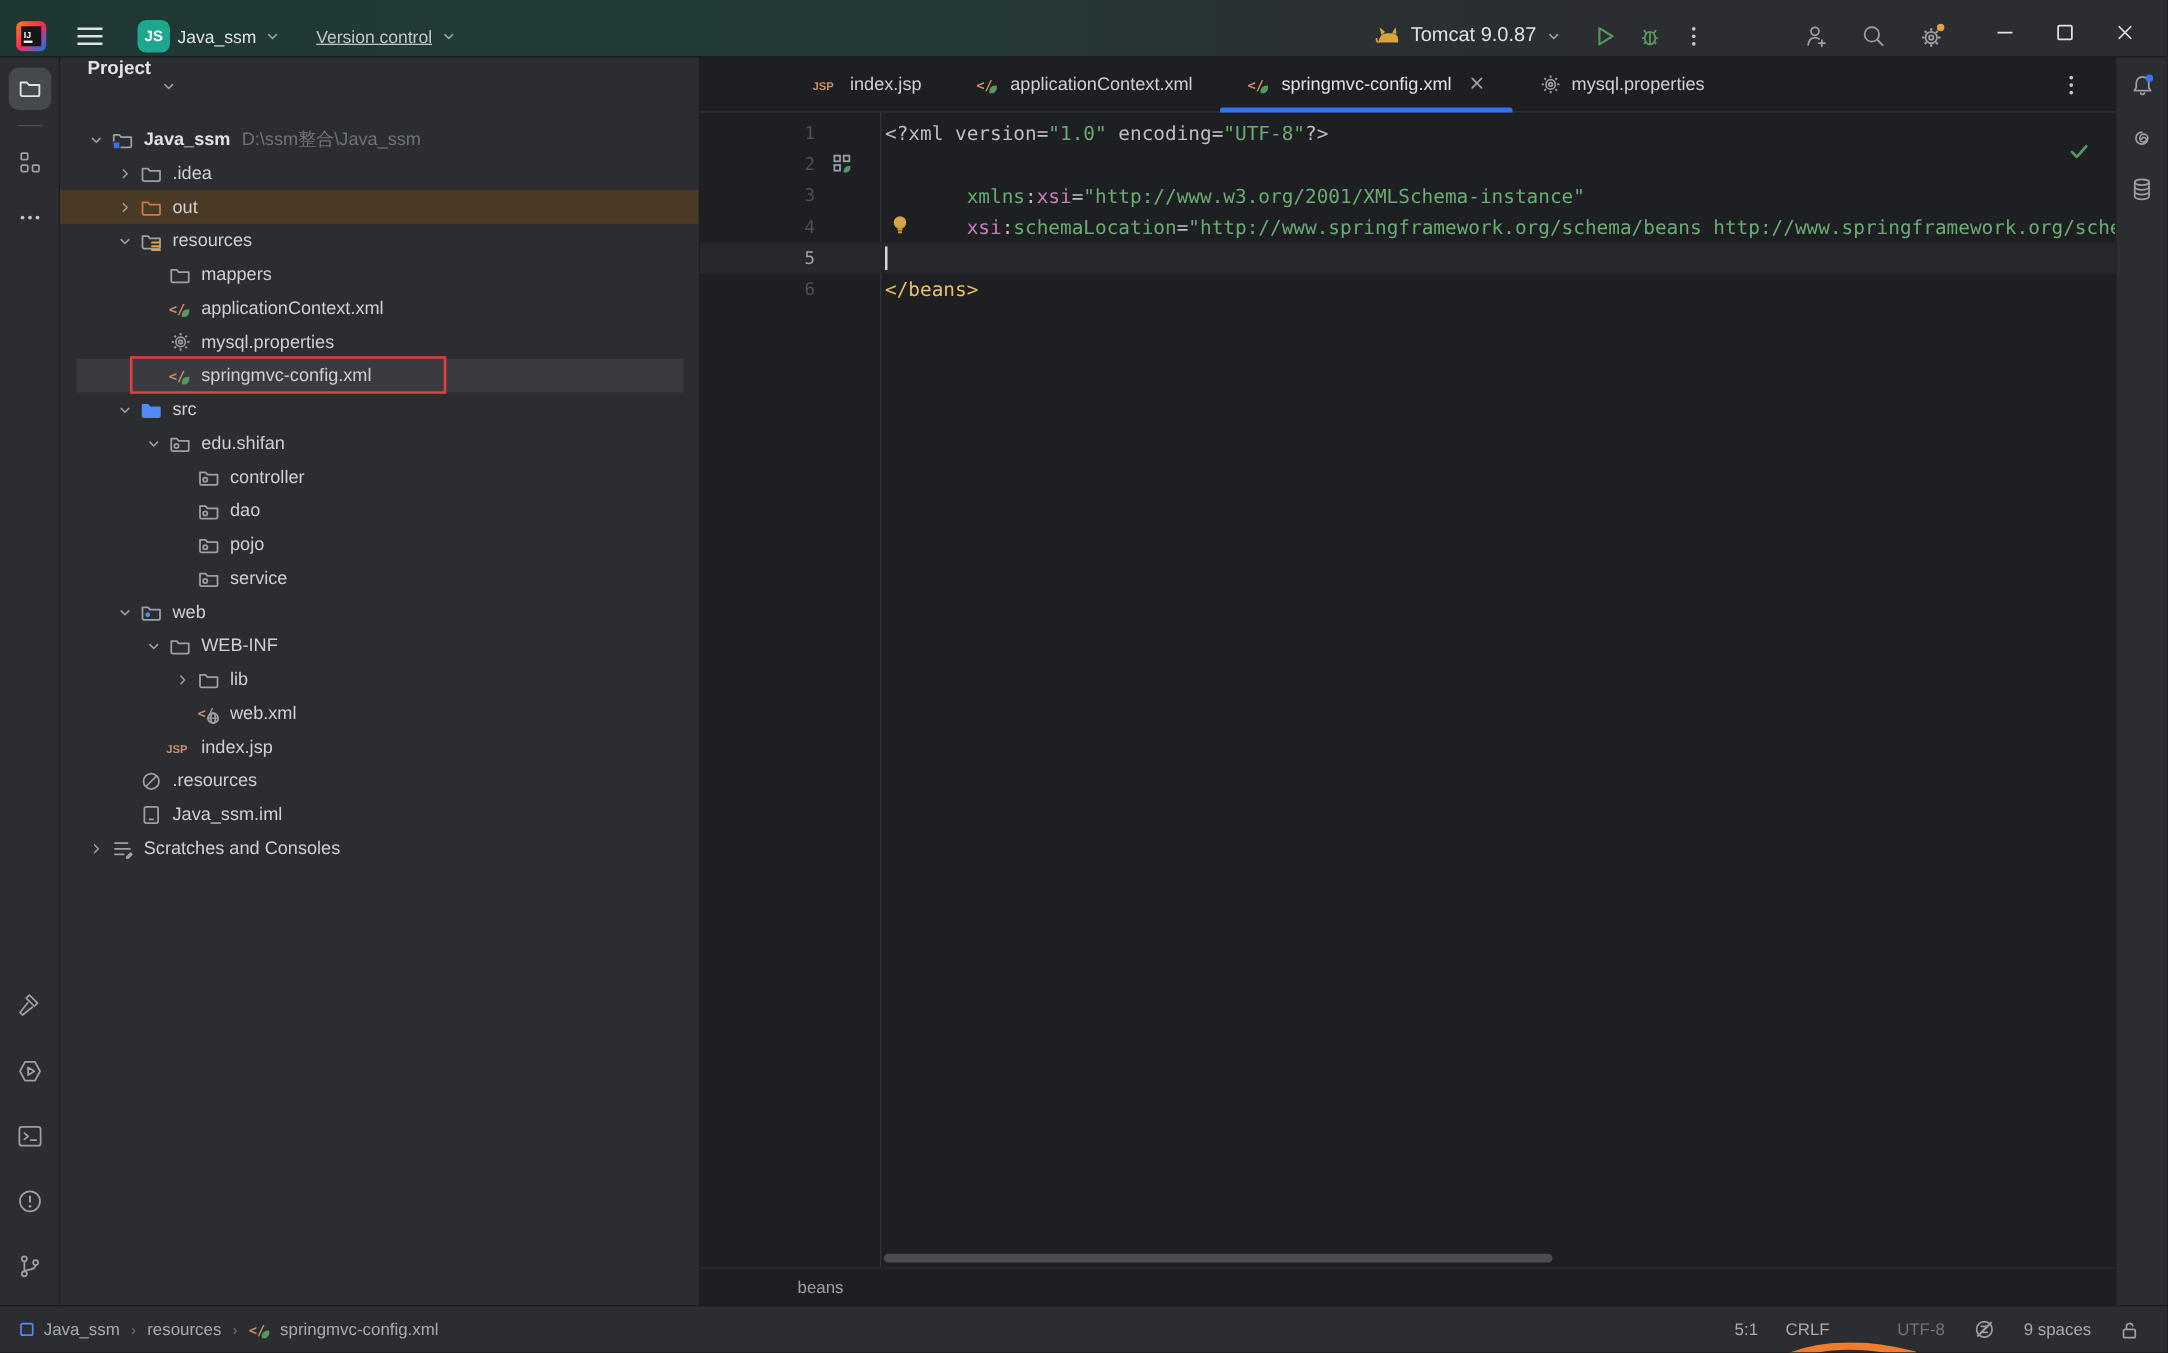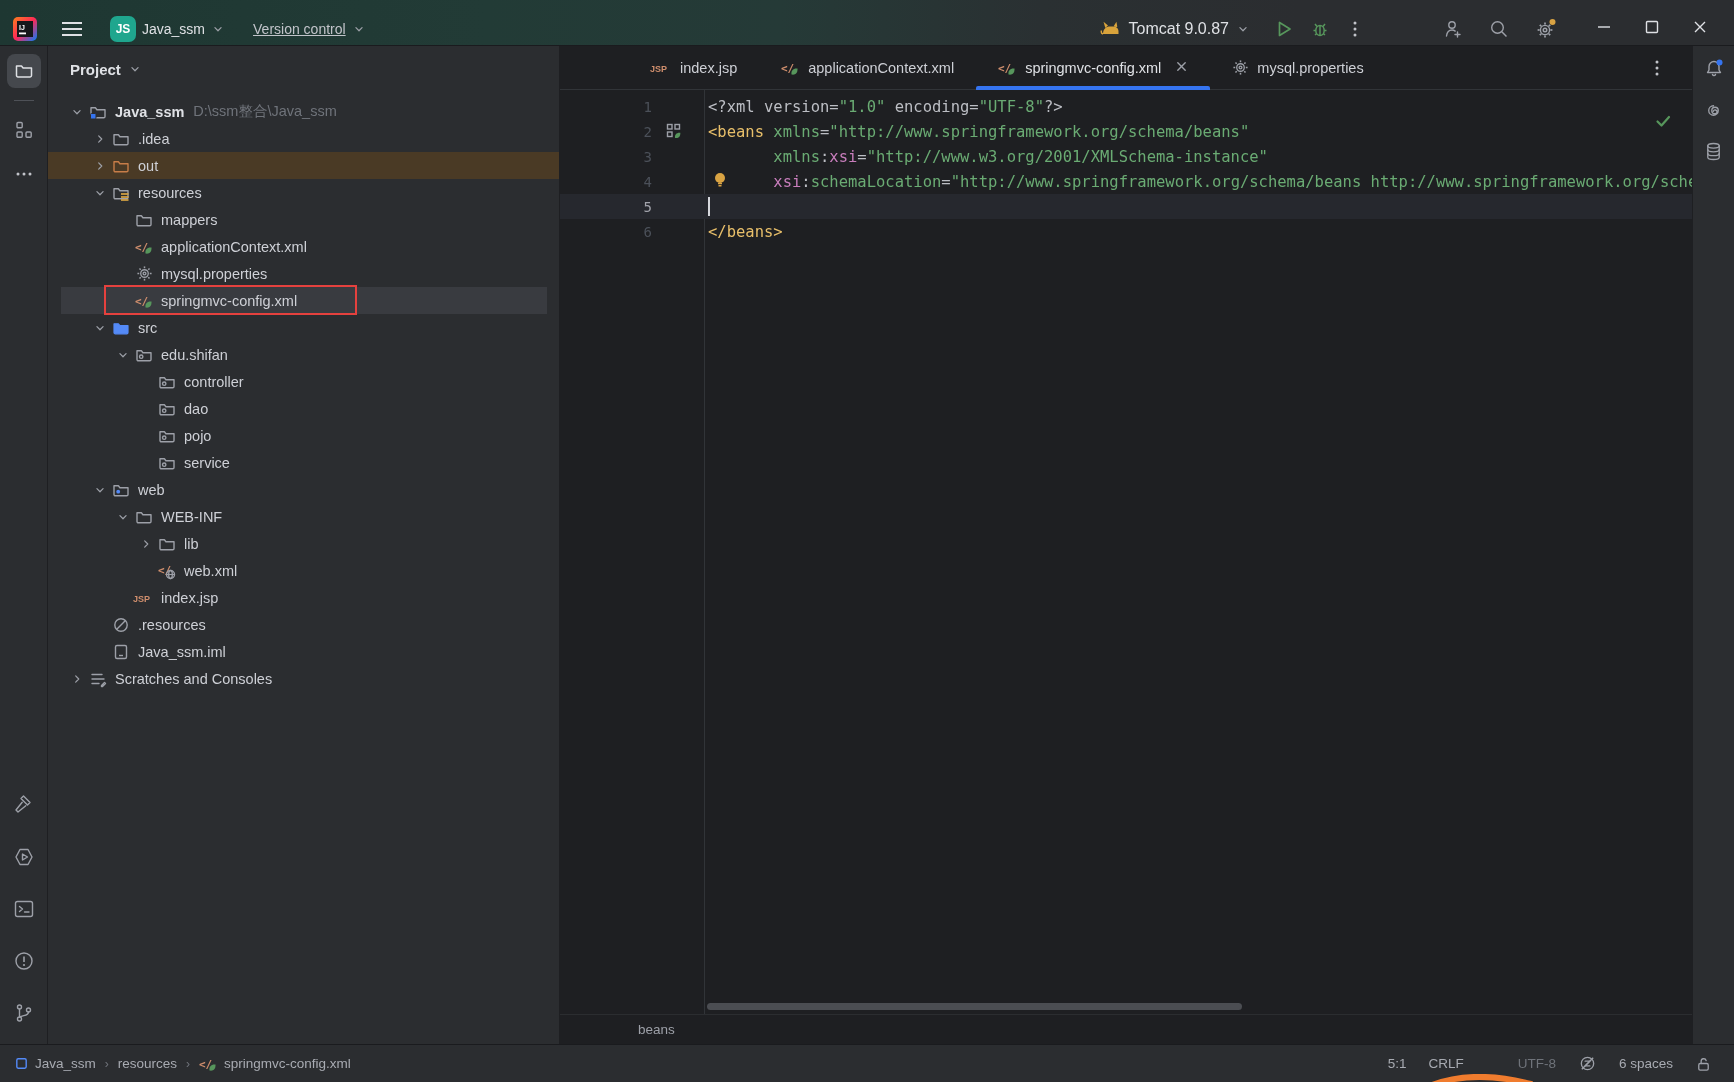--- a/index.html
+++ b/index.html
@@ -28,21 +28,21 @@
   .lefttool { width:48px; flex:0 0 48px; background:#2b2d30; border-right:1px solid #1e1f22;
     display:flex; flex-direction:column; align-items:center; padding:8px 0 14px; }
   .lt-active { width:34px; height:34px; border-radius:8px; background:#45484d; display:flex; align-items:center; justify-content:center; }
   .lt-div { width:20px; height:1px; background:#4e5157; margin:12px 0; }
   .lt-icon { width:34px; height:34px; display:flex; align-items:center; justify-content:center; border-radius:8px; }
   .lt-bottom { margin-top:auto; display:flex; flex-direction:column; align-items:center; gap:18px; }
 
   
   .projpanel { width:512px; flex:0 0 512px; background:#2b2d30; border-right:1px solid #1e1f22;
     position:relative; overflow:hidden; }
-  .pp-header { height:46px; display:flex; align-items:center; gap:7px; padding-left:22px;
+  .pp-header { height:46px; display:flex; gap:7px; padding-left:22px;
     font-size:15px; font-weight:600; color:#dfe1e5; }
   .tree { padding-top:6px; font-size:14.5px; }
   .trow { height:27px; display:flex; align-items:center; position:relative; white-space:nowrap; }
   .trow.selected { background:#393b40; margin-left:13px; margin-right:12px; }
   .trow.selected .tind { width:calc(var(--ind) - 13px); }
   .trow.brown { background:#4a3a25; }
   .tind { width:var(--ind); flex:0 0 auto; }
   .tchev { width:23px; flex:0 0 23px; display:flex; align-items:center; justify-content:center; }
   .ticon { width:20px; flex:0 0 20px; display:flex; align-items:center; justify-content:center; margin-right:7px; }
   .tlabel { color:#ced0d6; }
@@ -781,21 +781,20 @@
                 <svg width="17" height="17" viewBox="0 0 17 17">
                   <g fill="none" stroke="#9da0a8" stroke-width="1.4">
                     <rect x="1.5" y="1.5" width="4.5" height="4.5"></rect>
                     <rect x="9" y="1.5" width="4.5" height="4.5"></rect>
                     <rect x="1.5" y="9" width="4.5" height="4.5"></rect>
                   </g>
                   <path d="M9 15c-.5-3.4 1.6-5.6 5.3-5.2.3 3.8-1.9 5.8-5.3 5.2z" fill="#57965c"></path>
                 </svg>
               </span>
             </span>
-            <span class="ctext"><span class="seg-tag">&lt;beans</span><span class="seg-attr"> xmlns</span><span class="seg-plain">=</span><span class="seg-str">"http://www.springframework.org/schema/beans"</span></span>
           </div>
           <div class="cline">
             <span class="lnum">3</span>
             <span class="gico"></span>
             <span class="ctext"><span class="seg-attr">       xmlns</span><span class="seg-plain">:</span><span class="seg-prefix">xsi</span><span class="seg-plain">=</span><span class="seg-str">"http://www.w3.org/2001/XMLSchema-instance"</span></span>
           </div>
           <div class="cline">
             <span class="lnum">4</span>
             <span class="gico"></span>
             <span class="ctext"><span class="seg-prefix">       xsi</span><span class="seg-plain">:</span><span class="seg-attr">schemaLocation</span><span class="seg-plain">=</span><span class="seg-str">"http://www.springframework.org/schema/beans http://www.springframework.org/schema/beans/spring-beans.xsd"</span></span>
@@ -875,21 +874,21 @@
       <span>5:1</span>
       <span>CRLF</span>
       <span class="sb-dim">UTF-8</span>
       <span class="icon" id="ic-highoff">
           <svg width="19" height="19" viewBox="0 0 20 20">
             <circle cx="10" cy="10" r="6.5" fill="none" stroke="#9da0a8" stroke-width="1.4" stroke-linecap="round" stroke-linejoin="round"></circle>
             <path d="M7.5 7.5h5l-5 5h5" fill="none" stroke="#9da0a8" stroke-width="1.4" stroke-linecap="round" stroke-linejoin="round"></path>
             <line x1="4" y1="16" x2="16" y2="4" stroke="#9da0a8" stroke-width="1.5"></line>
           </svg>
         </span>
-      <span>6 spaces</span>
+      <span>9 spaces</span>
       <span class="icon" id="ic-lock">
           <svg width="17" height="18" viewBox="0 0 18 18">
             <rect x="4" y="8.5" width="10" height="7" rx="1.5" fill="none" stroke="#9da0a8" stroke-width="1.4" stroke-linecap="round" stroke-linejoin="round"></rect>
             <path d="M6.5 8.5V6.2A2.7 2.7 0 0 1 11.8 5.4" fill="none" stroke="#9da0a8" stroke-width="1.4" stroke-linecap="round" stroke-linejoin="round"></path>
           </svg>
         </span>
     </div>
     <svg class="orange-arc" width="110" height="14" viewBox="0 0 110 14">
       <path d="M2 14 Q 46 -6 108 10" fill="none" stroke="#f07c2e" stroke-width="6" stroke-linecap="round"></path>
     </svg>

